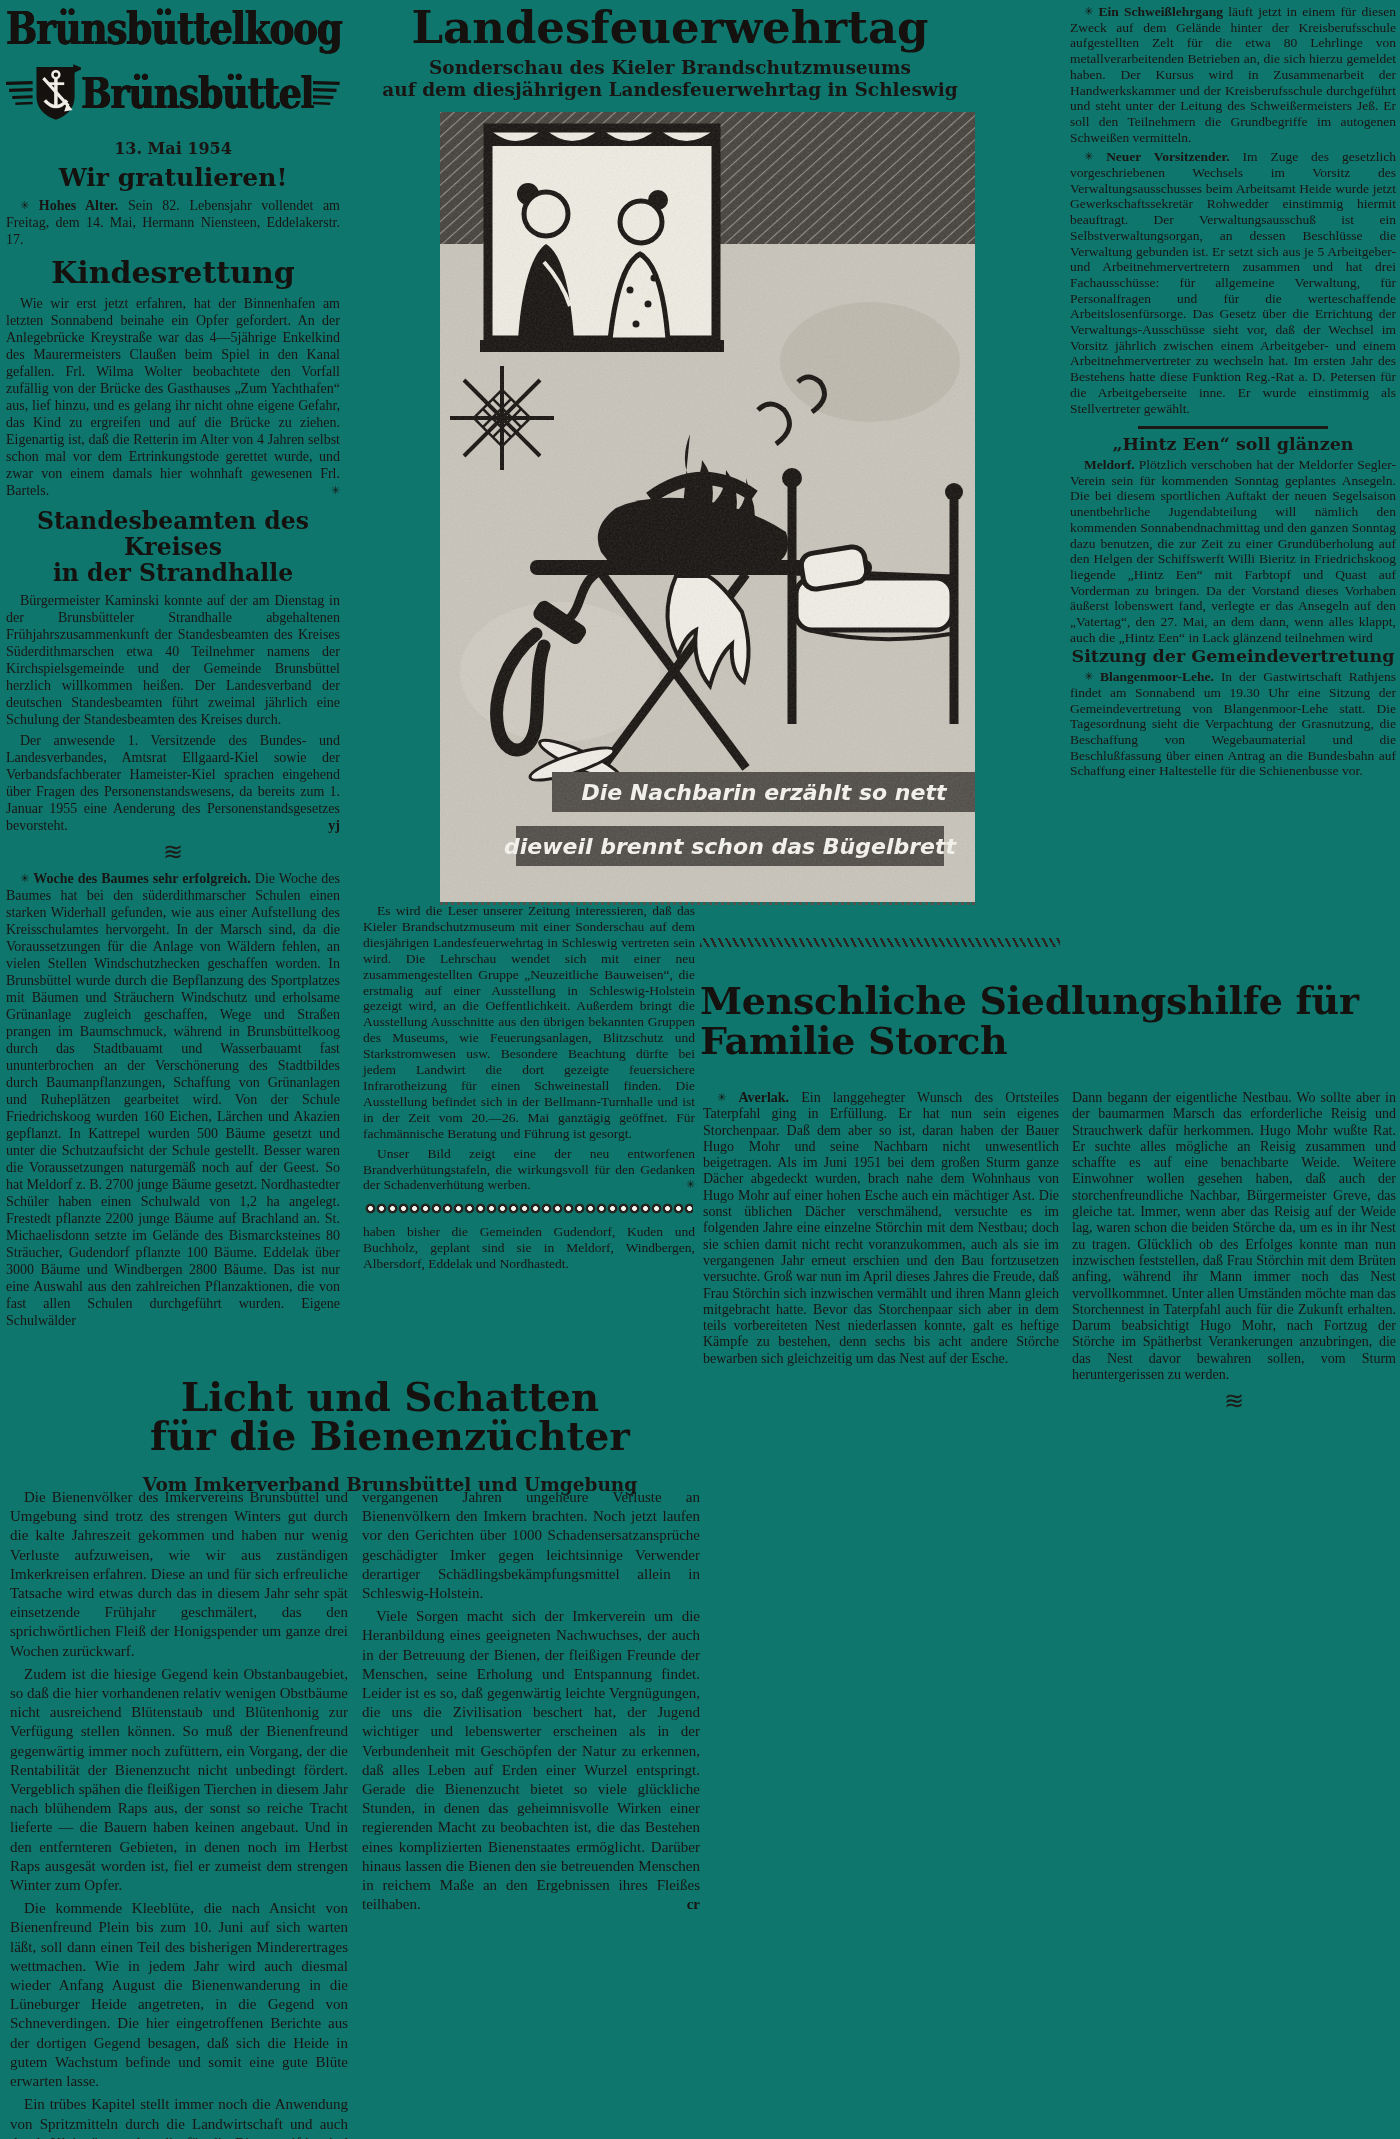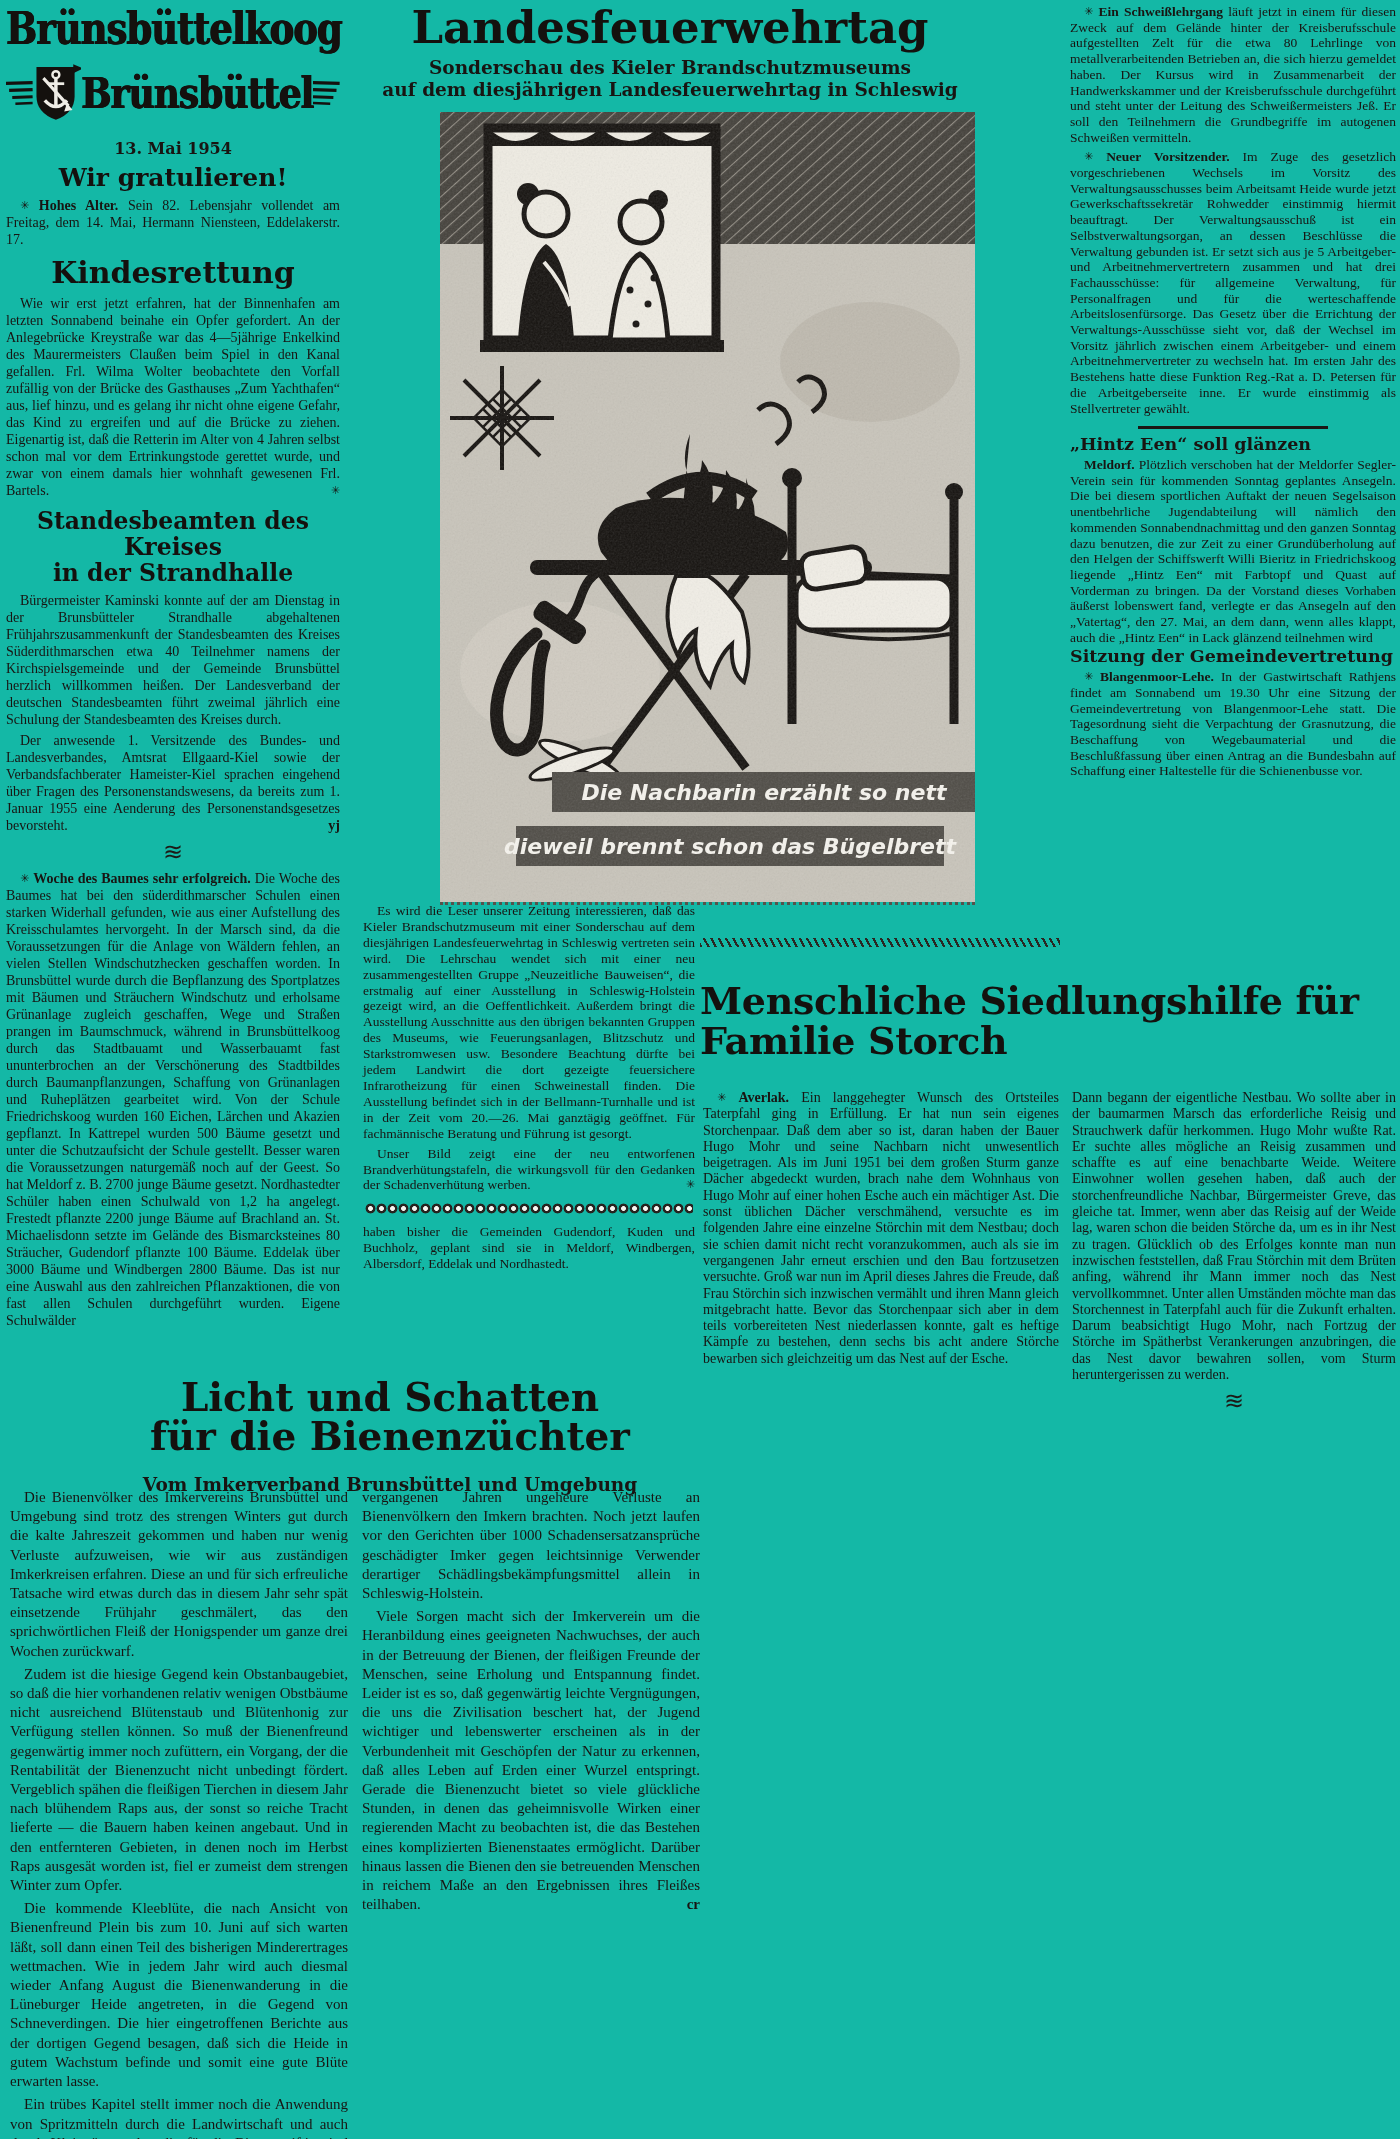--- a/index.html
+++ b/index.html
@@ -1,17 +1,17 @@
 <!DOCTYPE html>
 <html><head>
 <meta charset="utf-8">
 <style>
   html,body{margin:0;padding:0;background:#e8e6e0;}
   .page{position:relative;width:1400px;height:2139px;margin:0 auto;overflow:hidden;
-        background:#14b8a6;color:#181512;}
+        background:#0f766e;color:#181512;}
   .abs{position:absolute;}
   .serif{font-family:"Liberation Serif",serif;}
   .head{font-family:"DejaVu Serif",serif;font-weight:bold;color:#14110e;}
   .just{text-align:justify;text-justify:inter-word;}
   p{margin:0 0 4px 0;}
   .ind{text-indent:14px;}
   .lead{font-weight:bold;}
   .star{font-family:"DejaVu Sans",sans-serif;font-size:11px;vertical-align:1px;}
   .endstar{float:right;font-family:"DejaVu Sans",sans-serif;font-size:11px;}
   .sig{float:right;font-weight:bold;}
@@ -34,21 +34,21 @@
   
   .midhead{left:350px;top:4px;width:640px;text-align:center;}
   .h-feuer{font-size:45px;line-height:1.05;letter-spacing:0;}
   .subt{font-family:"DejaVu Serif",serif;font-weight:bold;font-size:18.5px;line-height:1.2;margin-top:6px;}
   
   .fig{left:440px;top:112px;width:535px;height:790px;border-bottom:3px dotted #56524b;}
   
   .midcol{left:363px;top:903px;width:332px;font-size:13.5px;line-height:15.9px;}
   
   .rightcol{left:1070px;top:4px;width:326px;font-size:13.5px;line-height:15.7px;}
-  .h-small{font-family:"DejaVu Serif",serif;font-weight:bold;font-size:17.5px;text-align:left;margin:4px 0 4px 0;}
+  .h-small{font-family:"DejaVu Serif",serif;font-weight:bold;font-size:17.5px;text-align:center;margin:4px 0 4px 0;}
   
   .storchzig{left:700px;top:938px;}
   .storchhead{left:700px;top:956px;width:700px;font-size:38px;line-height:1.05;letter-spacing:-0.3px;}
   .storchA{left:703px;top:1090px;width:356px;font-size:14px;line-height:16.3px;}
   .storchB{left:1072px;top:1090px;width:324px;font-size:14px;line-height:16.3px;}
   
   .bienenhead{left:60px;top:1378px;width:660px;text-align:center;}
   .h-bienen{font-size:39px;line-height:1.0;}
   .bienensub{font-family:"DejaVu Serif",serif;font-weight:bold;font-size:18.5px;margin-top:18px;}
   .bienen1{left:10px;top:1488px;width:338px;font-size:15px;line-height:19.2px;}

